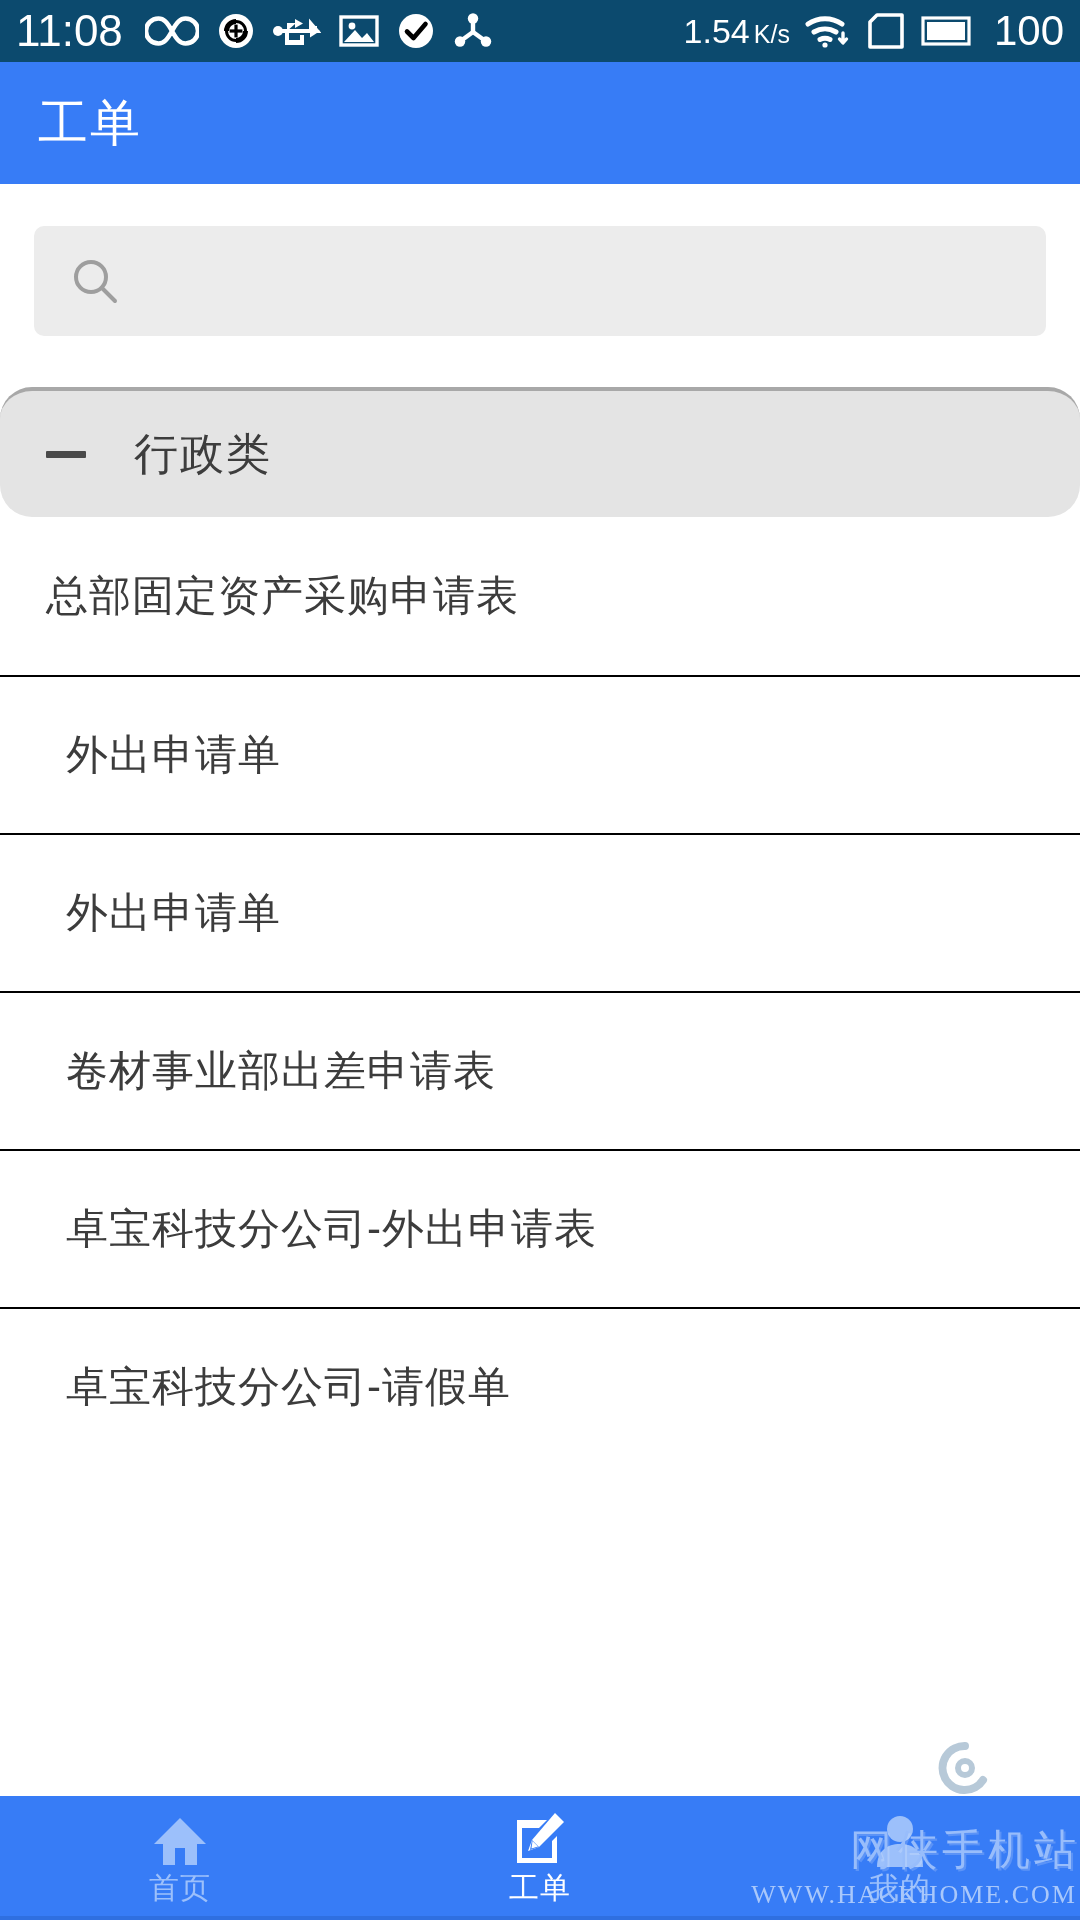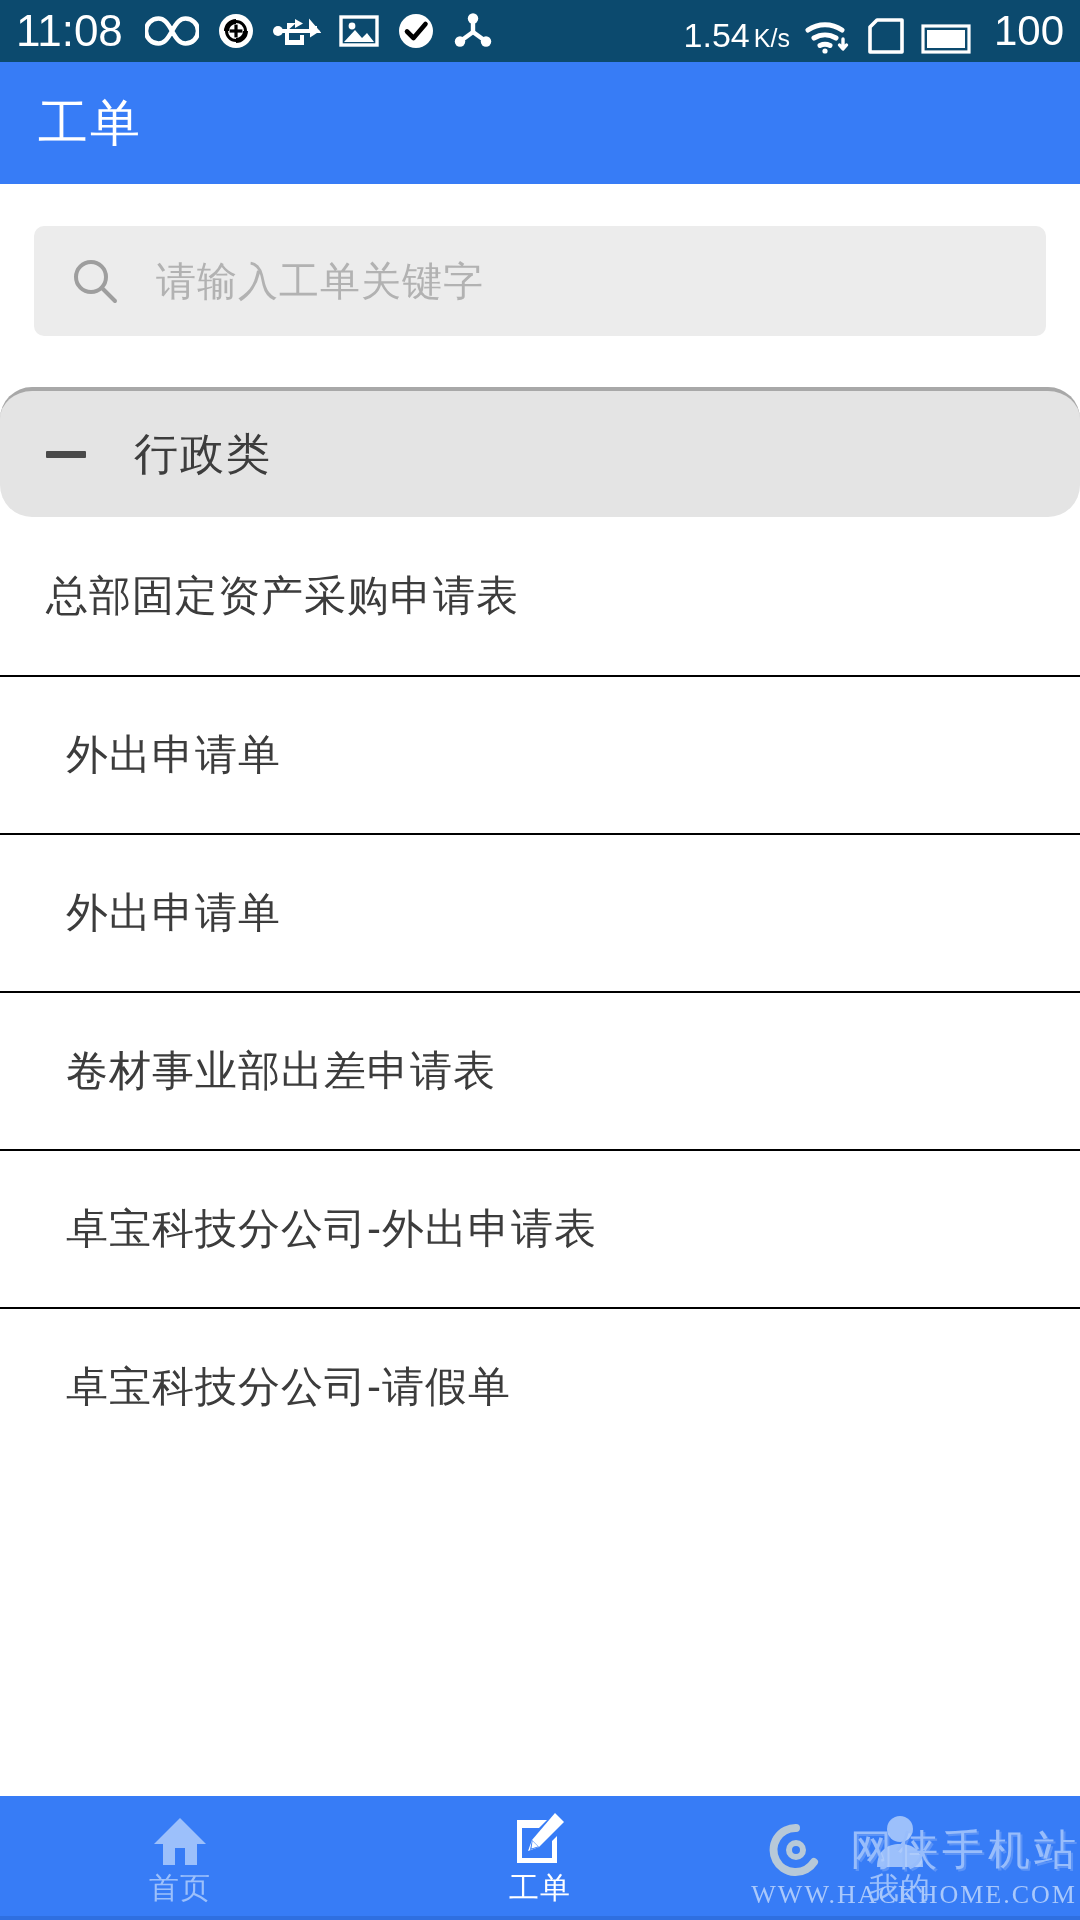--- a/index.html
+++ b/index.html
@@ -13,21 +13,21 @@
 
   
   .statusbar {
     position:absolute; top:0; left:0; width:1080px; height:62px;
     background:#0c4a6e; color:#fff;
     display:flex; align-items:center; padding:0 16px;
   }
   .sb-clock { font-size:44px; letter-spacing:0px; line-height:1; font-weight:400; }
   .sb-left-icons { display:flex; align-items:center; gap:18px; margin-left:22px; }
   .sb-spacer { flex:1 1 auto; }
-  .sb-right { display:flex; align-items:flex-end; gap:15px; }
+  .sb-right { display:flex; align-items:center; gap:15px; }
   .sb-speed { font-size:34px; display:flex; align-items:baseline; }
   .sb-speed .unit { font-size:25px; margin-left:4px; }
   .sb-batt-num { font-size:42px; margin-left:6px; }
   .sb-ico { display:block; }
 
   
   .appbar {
     position:absolute; top:62px; left:0; width:1080px; height:122px;
     background:#377CF6;
     display:flex; align-items:center;
@@ -98,21 +98,21 @@
   .nav-item.active .nav-label { color:#ffffff; }
   .nav-item.inactive .nav-label { color:#9cc0fb; }
   .nav-ico { height:58px; display:flex; align-items:flex-end; }
 
   
   .watermark {
     position:absolute; right:0px; bottom:6px;
     width:400px; height:110px; pointer-events:none;
     display:flex; flex-direction:column; align-items:flex-end; justify-content:flex-end;
   }
-  .wm-row { display:flex; gap:26px; }
+  .wm-row { display:flex; align-items:center; gap:26px;flex-direction:column; }
   .wm-cn {
     font-size:42px; color:#98bdfb; letter-spacing:4px;
     text-shadow:2px 2px 0 rgba(255,255,255,.18);
   }
   .wm-url {
     font-size:26px; color:#a9c8fb; letter-spacing:2px;
     font-family:"Liberation Serif","DejaVu Serif",serif;
     margin-top:2px; margin-right:3px;
   }
 </style>
@@ -200,21 +200,20 @@
   <div class="appbar">
     <span class="appbar-title">工单</span>
   </div>
 
   <div class="search-zone">
     <div class="search-box">
       <svg class="search-icon" width="54" height="54" viewBox="0 0 54 54">
         <circle cx="23" cy="23" r="15" fill="none" stroke="#9e9e9e" stroke-width="4"></circle>
         <path d="M34 34 L47 47" stroke="#9e9e9e" stroke-width="4" stroke-linecap="round"></path>
       </svg>
-      <span class="search-placeholder">请输入工单关键字</span>
     </div>
   </div>
 
   <div class="group-head">
     <span class="group-toggle"></span>
     <span class="group-label">行政类</span>
   </div>
 
   <div class="list">
     <div class="list-item">

